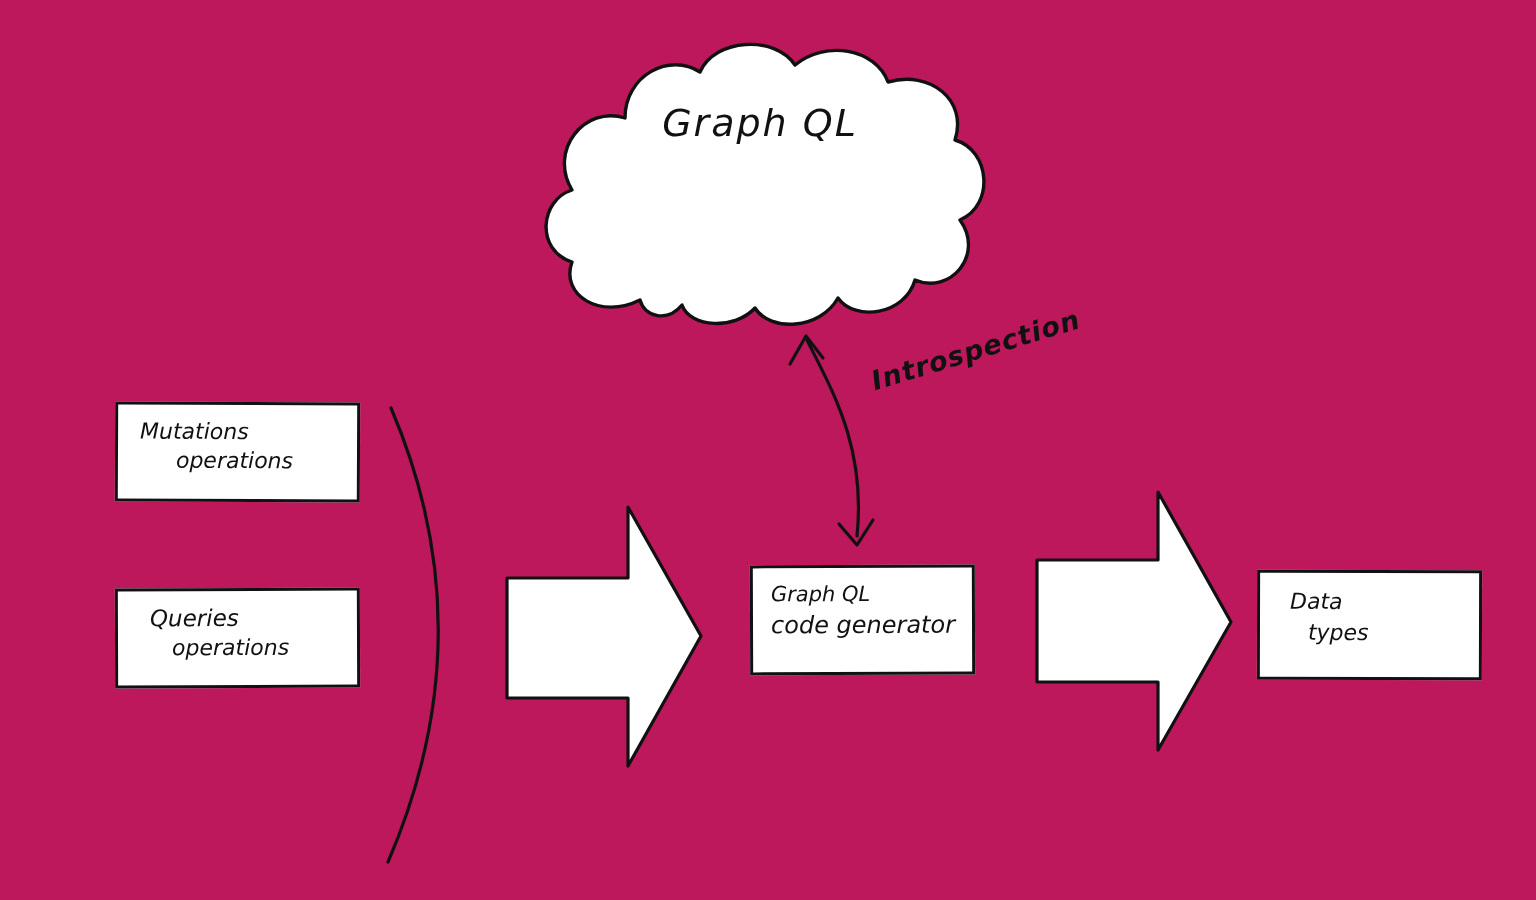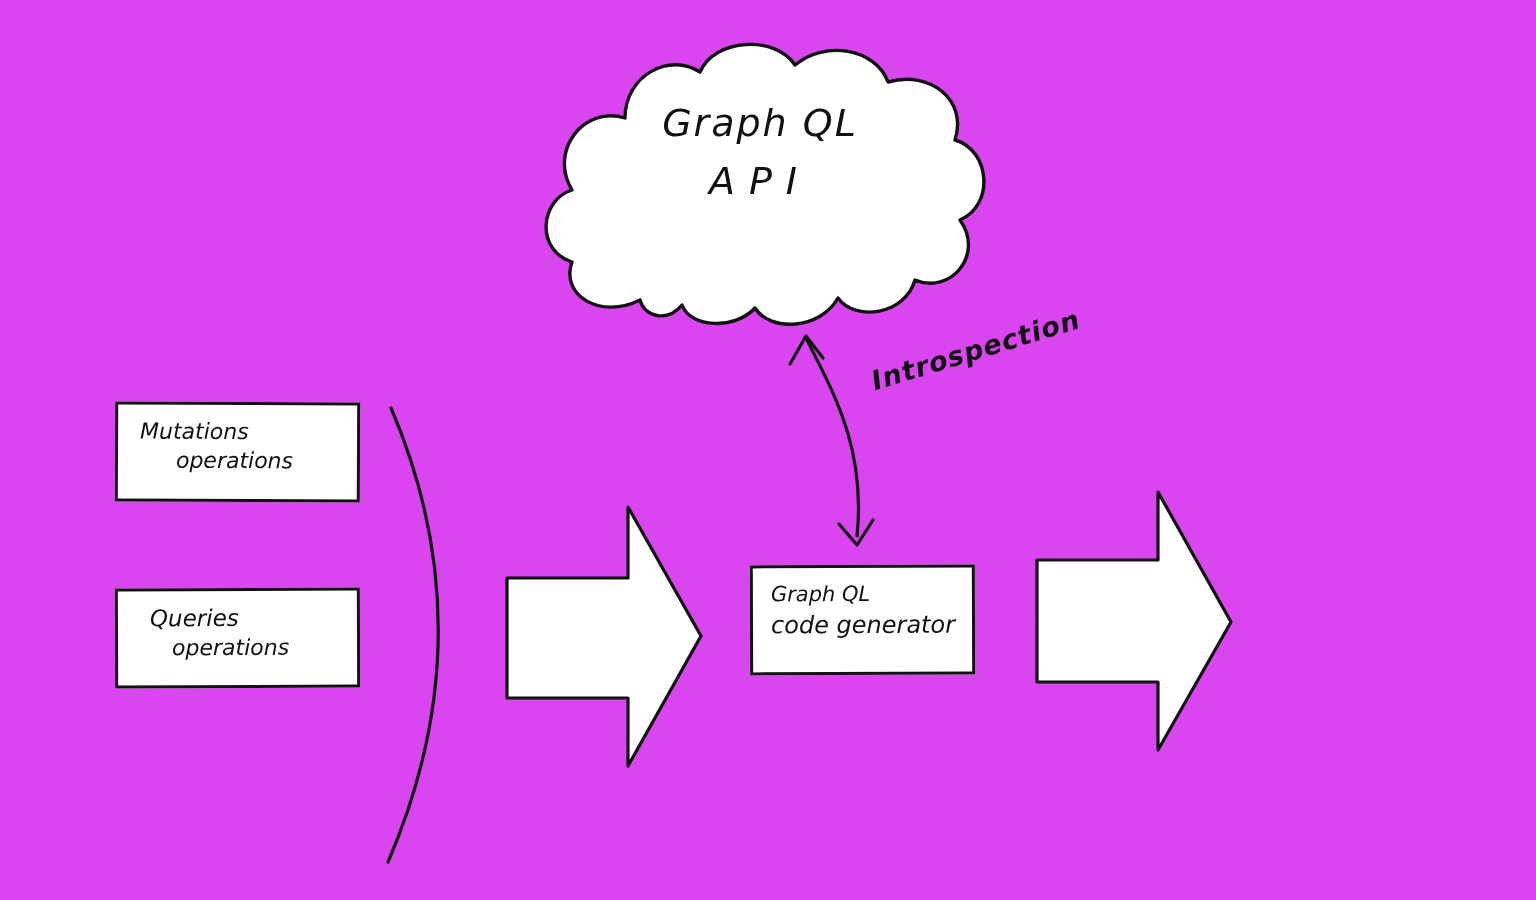--- a/index.html
+++ b/index.html
@@ -1,19 +1,19 @@
 <!DOCTYPE html>
 <html><head>
 <meta charset="utf-8">
 <style>
   html,body{margin:0;padding:0;background:#ffffff;}
   .canvas{
     position:relative;
     width:1536px;height:900px;
-    background:#d946ef;
+    background:#be185d;
     overflow:hidden;
     font-family:"DejaVu Sans", sans-serif;
   }
   .layer{position:absolute;left:0;top:0;width:1536px;height:900px;}
   .hand{
     font-family:"DejaVu Sans", sans-serif;
     font-style:italic;
     color:#111111;
     line-height:1.15;
     white-space:nowrap;
@@ -93,35 +93,38 @@
 
     <polygon points="1037,560 1158,560 1158,492 1231,622 1158,750 1158,682 1037,682" fill="#ffffff" stroke="#111111" stroke-width="3.2" stroke-linejoin="round"></polygon>
 
     <path d="M 807 340 C 833 392, 866 448, 857 536" fill="none" stroke="#111111" stroke-width="3.2" stroke-linecap="round"></path>
     <path d="M 790 364 L 806 336 L 823 358" fill="none" stroke="#111111" stroke-width="3.2" stroke-linecap="round" stroke-linejoin="round"></path>
     <path d="M 839 524 L 857 545 L 873 520" fill="none" stroke="#111111" stroke-width="3.2" stroke-linecap="round" stroke-linejoin="round"></path>
   </svg>
 
   <div class="cloud-label hand">
     <div class="l1">Graph QL</div>
-    <div class="l2">API</div>
   </div>
 
   <div class="introspection-label hand">Introspection</div>
 
   <div class="box box-mutations">
     <span class="l1 hand">Mutations</span>
     <span class="l2 hand">operations</span>
   </div>
 
   <div class="box box-queries">
     <span class="l1 hand">Queries</span>
     <span class="l2 hand">operations</span>
   </div>
 
 
   <div class="box box-generator">
     <span class="l1 hand">Graph QL</span>
     <span class="l2 hand">code generator</span>
   </div>
 
+  <div class="box box-output">
+    <span class="l1 hand">Data</span>
+    <span class="l2 hand">types</span>
+  </div>
 
 </div>
 
 </body></html>

